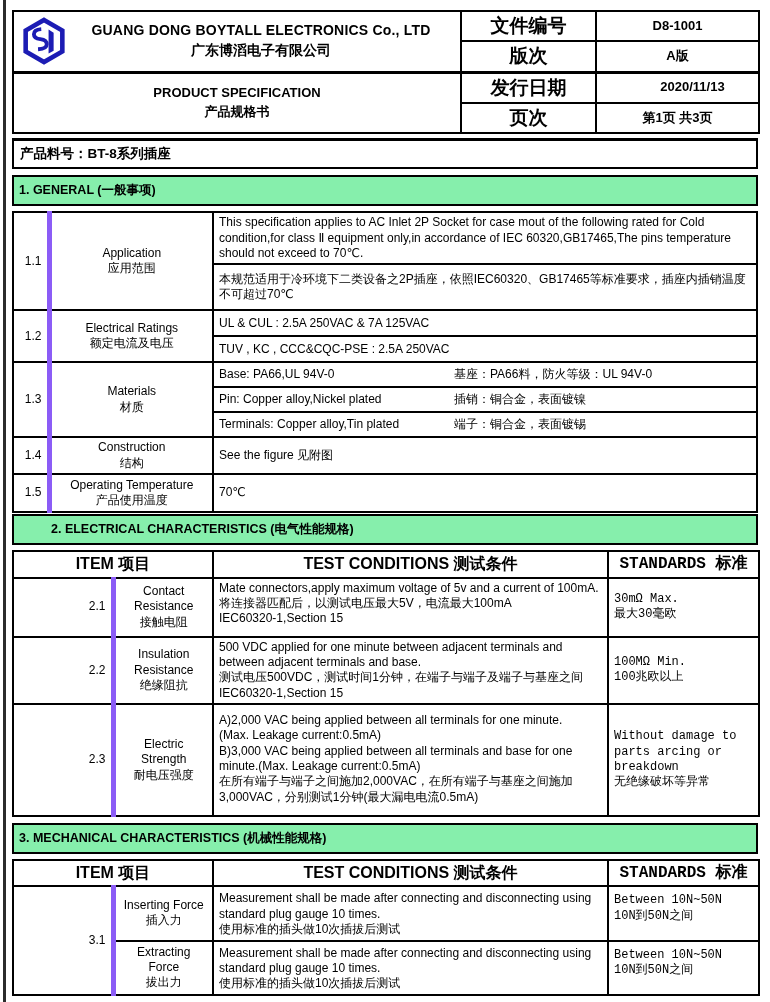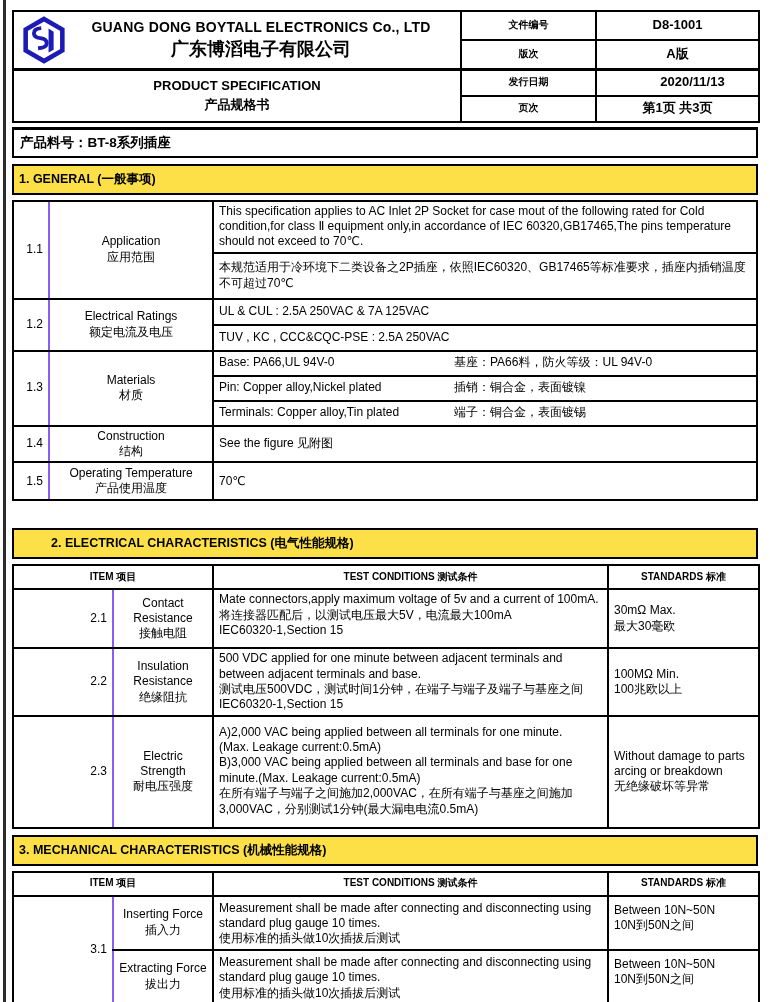--- a/index.html
+++ b/index.html
@@ -16,55 +16,55 @@
   table { border-collapse:collapse; table-layout:fixed; width:746px; }
   td { border:2px solid #000; font-size:12px; line-height:1.28; padding:2px 5px; vertical-align:middle; overflow:hidden; }
 
   
   .hdr td { height:26px; }
   .hdr .co-cell { padding:4px 6px; }
   .co-wrap { display:flex; align-items:center; height:100%; }
   .logo-box { width:48px; flex:0 0 48px; display:flex; align-items:center; justify-content:center; }
   .co-names { flex:1; text-align:center; }
   .co-en { font-weight:bold; font-size:14px; letter-spacing:.2px; }
-  .co-cn { font-weight:bold; font-size:18px; margin-top:2px; }
+  .co-cn { font-weight:bold; font-size:14px; margin-top:2px; }
   .spec-wrap { text-align:center; }
   .spec-en { font-weight:bold; font-size:13px; }
   .spec-cn { font-weight:bold; font-size:13px; margin-top:3px; }
-  .hlabel { text-align:center; font-weight:bold; font-size:10px; }
+  .hlabel { text-align:center; font-weight:bold; font-size:19px; }
   .hvalue { text-align:center; font-weight:bold; font-size:13px; }
 
   
   .part-row {
     width:746px; border:2px solid #000; border-top-width:3px;
     font-weight:bold; font-size:13.5px; padding:4px 6px; margin-top:4px; background:#fff;
   }
   .part-row + .part-row { margin-top:-2px; border-top-width:2px; }
 
   
   .sec-bar {
     width:746px; border:2px solid #000; font-weight:bold; font-size:12.5px;
-    padding:5px 5px; margin-top:6px; background:#fde047;
+    padding:5px 5px; margin-top:6px; background:#86efac;
   }
-  .gap13 { margin-top:27px;padding-left:37px; }
+  .gap13 { margin-top:1px;padding-left:37px; }
 
   .sec-table { margin-top:5px; }
   td.numc { width:36px; text-align:right; border-right:1px solid #000; }
-  td.labc { width:164px; text-align:center; border-left:2px solid #8b5cf6; }
+  td.labc { width:164px; text-align:center; border-left:5px solid #8b5cf6; }
   .lab-en { display:block; }
   .lab-cn { display:block; }
   .pre { white-space:pre-wrap; word-wrap:break-word; }
   .dual { display:flex; }
   .dual .den { width:235px; flex:0 0 235px; }
   .dual .dcn { flex:1; }
 
   
   td.cond { width:395px; }
-  td.stdc { width:151px; }
-  td.itemhead { text-align:center; font-weight:bold; font-size:10px; height:24px; }
+  td.stdc { width:151px;font-family:Liberation Mono, monospace; }
+  td.itemhead { text-align:center; font-weight:bold; font-size:16px; height:24px; }
   .h-row1a { height:49px; }
   .h-row1b { height:46px; }
   .h-26 { height:26px; }
   .h-25 { height:25px; }
   .h-35 { height:35px; }
   .h-38 { height:38px; }
   .h-59 { height:59px; }
   .h-60 { height:60px; }
   .h-112 { height:112px;border-radius:30px; }
   .h-53 { height:53px; }

